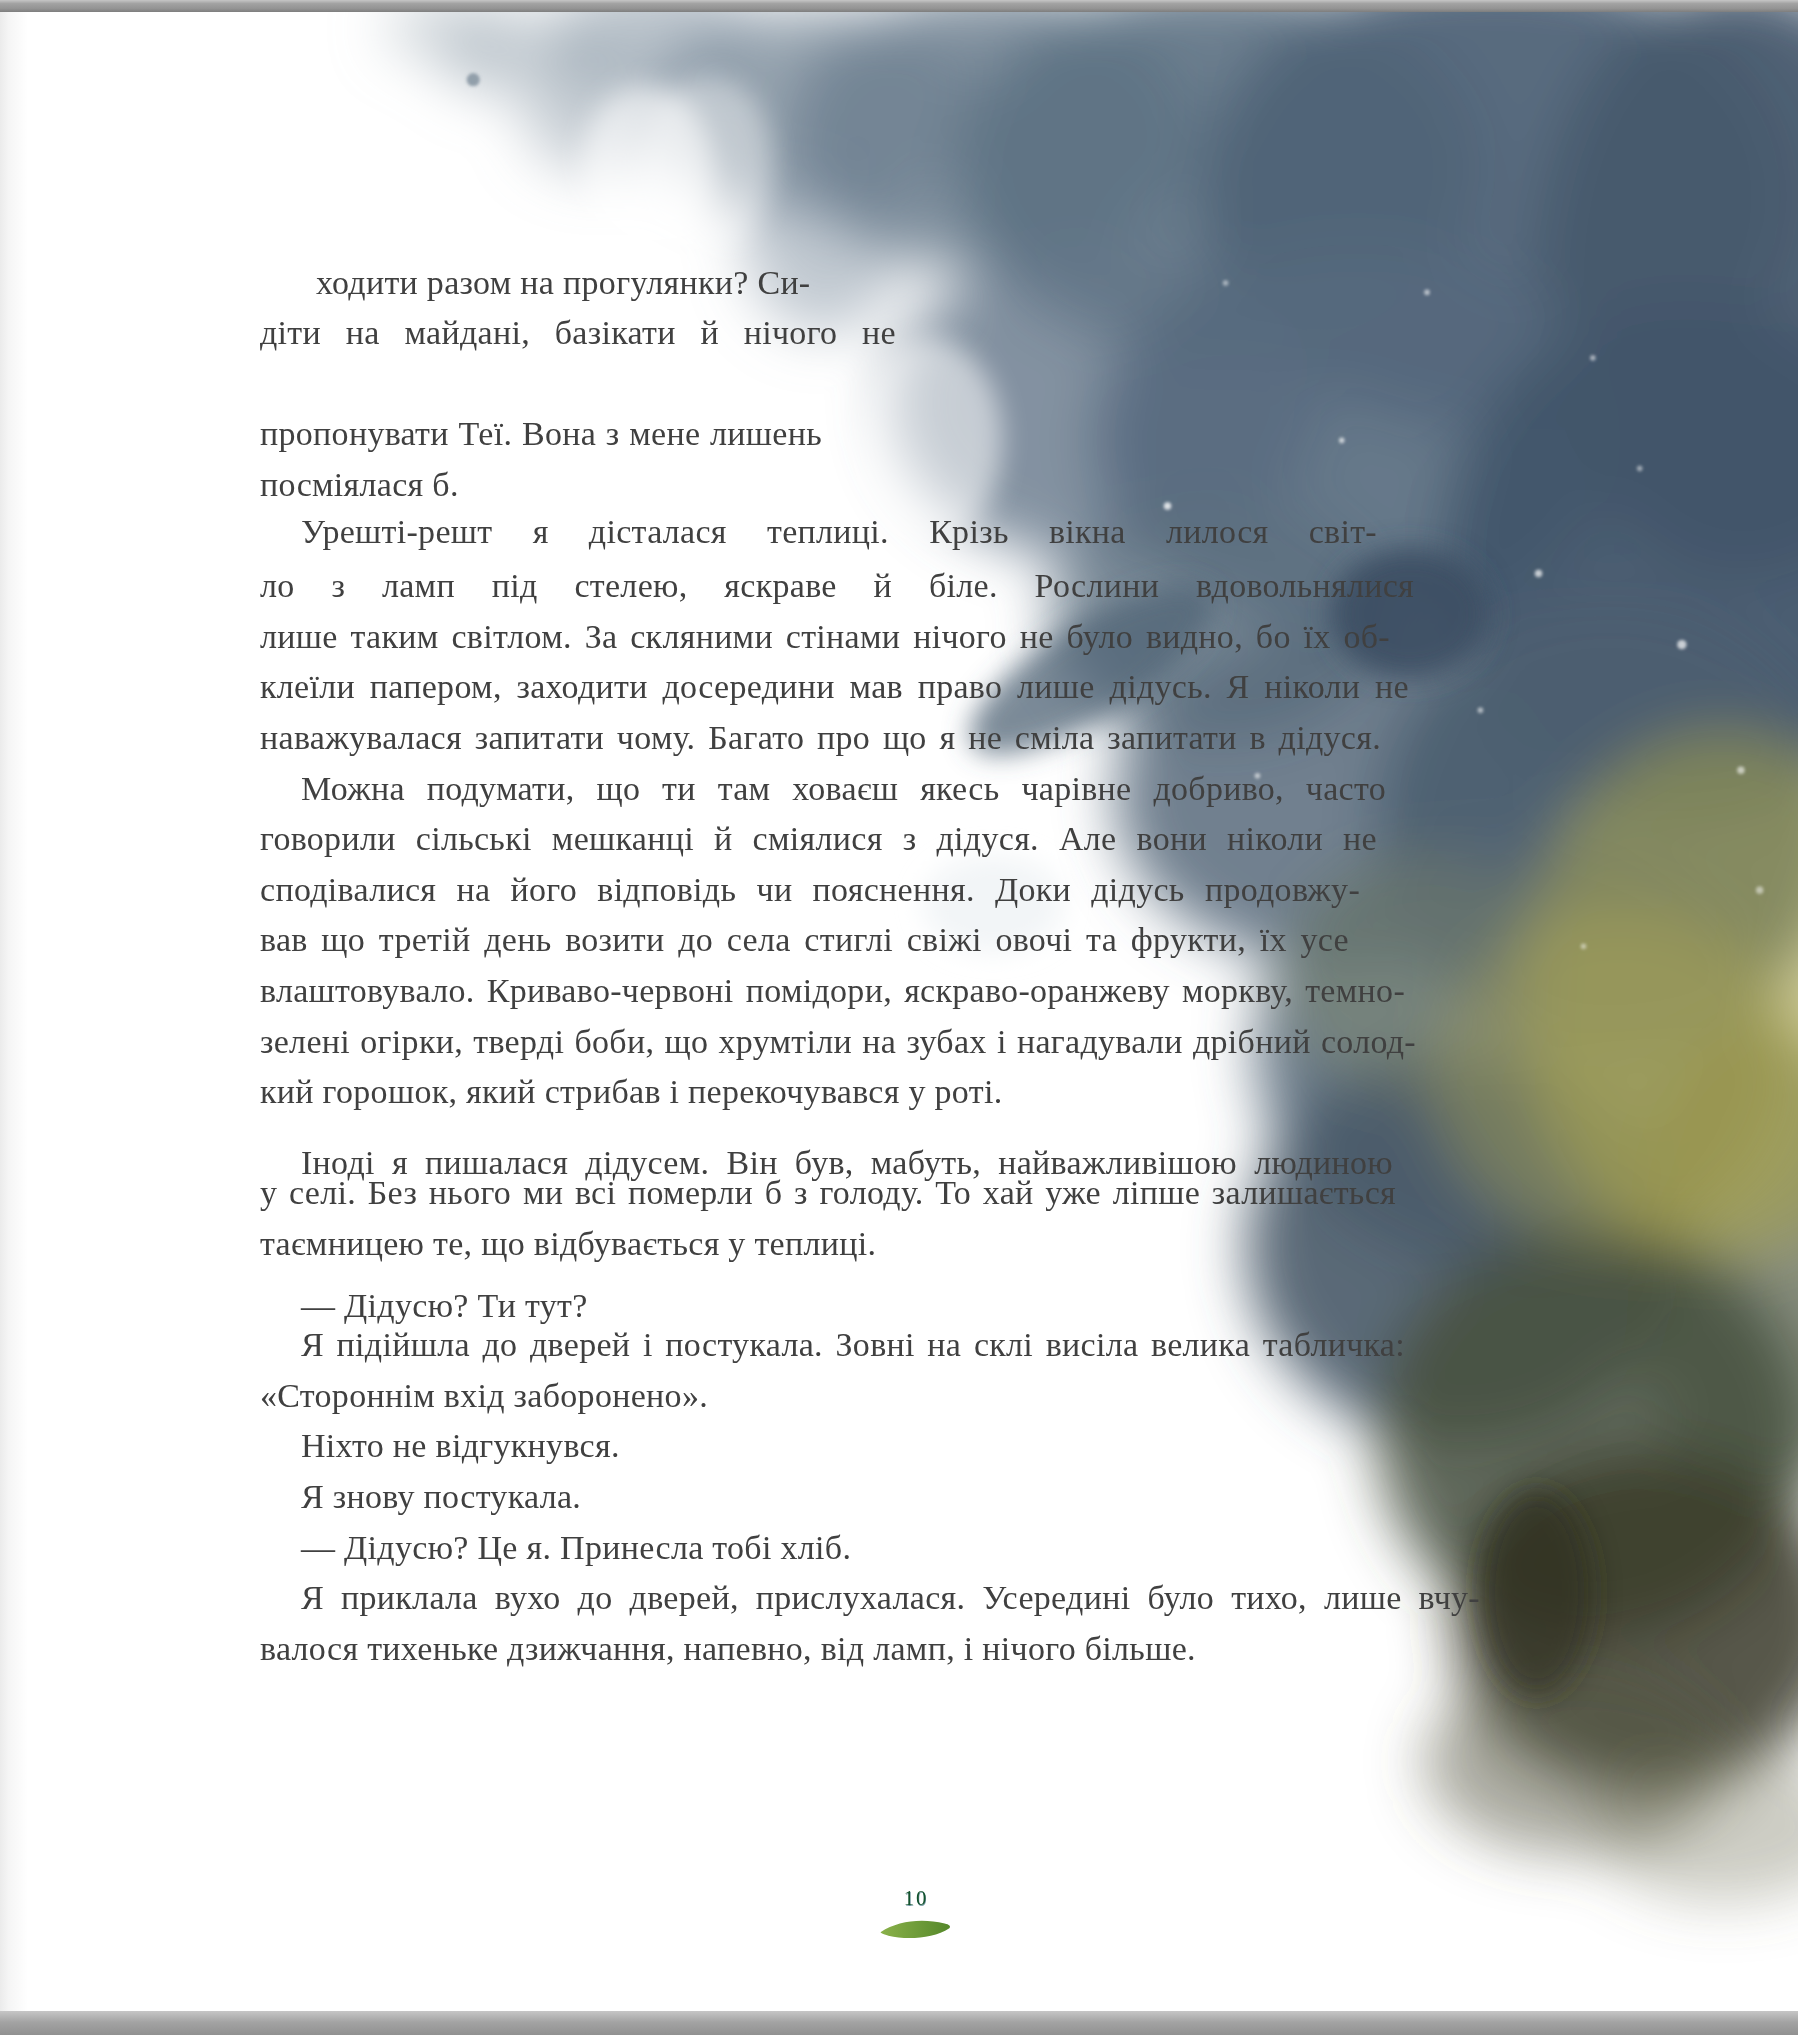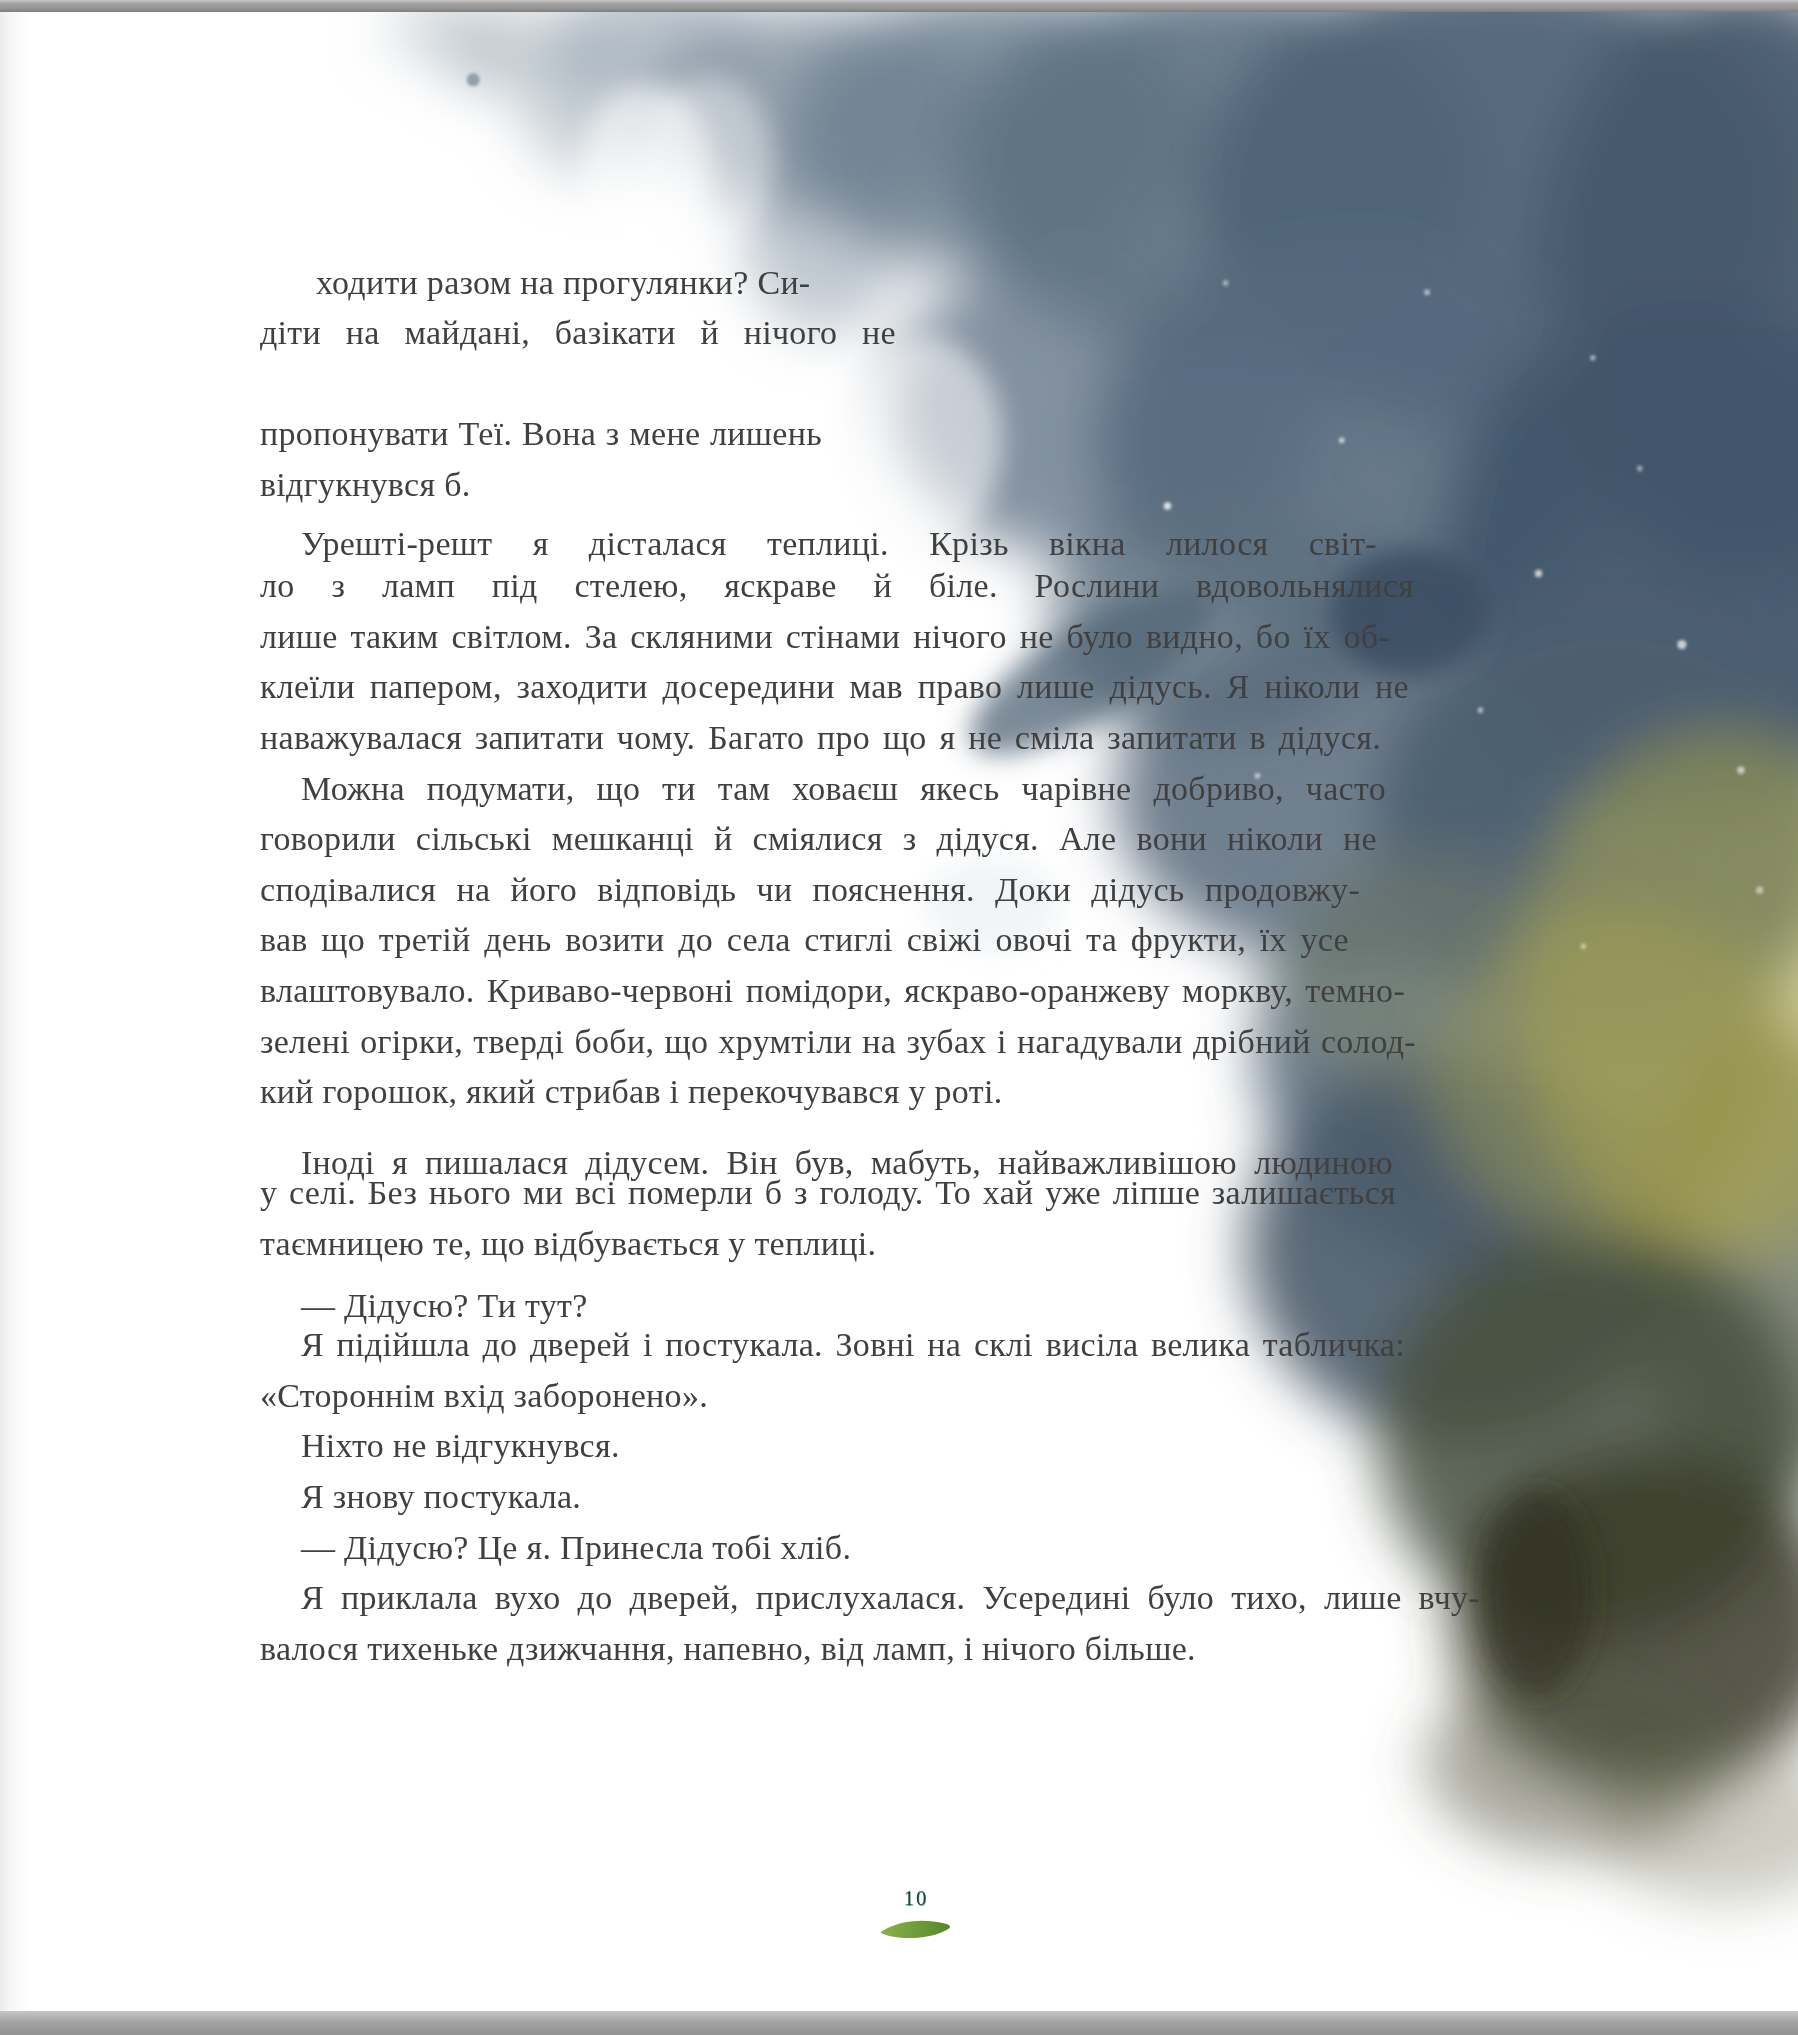--- a/index.html
+++ b/index.html
@@ -98,22 +98,22 @@
   </svg>
 
   <div class="edge-top"></div>
   <div class="edge-left"></div>
   <div class="edge-bottom"></div>
 
   <div class="textblock">
     <div class="ln" style="top:257px;padding-left:56px;">ходити разом на прогулянки? Си-</div>
     <div class="ln j" style="top:307px;width:636px;">діти на майдані, базікати й нічого не</div>
     <div class="ln j" style="top:408px;width:562px;">пропонувати Теї. Вона з мене лишень</div>
-    <div class="ln" style="top:459px;">відгукнувся б.</div>
-    <div class="ln j" style="top:518px;padding-left:41px;width:1076px;">Урешті-решт я дісталася теплиці. Крізь вікна лилося світ-</div>
+    <div class="ln" style="top:459px;">посміялася б.</div>
+    <div class="ln j" style="top:506px;padding-left:41px;width:1076px;">Урешті-решт я дісталася теплиці. Крізь вікна лилося світ-</div>
     <div class="ln j" style="top:560px;width:1154px;">ло з ламп під стелею, яскраве й біле. Рослини вдовольнялися</div>
     <div class="ln j" style="top:611px;width:1130px;">лише таким світлом. За скляними стінами нічого не було видно, бо їх об-</div>
     <div class="ln j" style="top:661px;width:1149px;">клеїли папером, заходити досередини мав право лише дідусь. Я ніколи не</div>
     <div class="ln j" style="top:712px;width:1121px;">наважувалася запитати чому. Багато про що я не сміла запитати в дідуся.</div>
     <div class="ln j" style="top:763px;padding-left:41px;width:1085px;">Можна подумати, що ти там ховаєш якесь чарівне добриво, часто</div>
     <div class="ln j" style="top:813px;width:1117px;">говорили сільські мешканці й сміялися з дідуся. Але вони ніколи не</div>
     <div class="ln j" style="top:864px;width:1100px;">сподівалися на його відповідь чи пояснення. Доки дідусь продовжу-</div>
     <div class="ln j" style="top:914px;width:1089px;">вав що третій день возити до села стиглі свіжі овочі та фрукти, їх усе</div>
     <div class="ln j" style="top:965px;width:1145px;">влаштовувало. Криваво-червоні помідори, яскраво-оранжеву моркву, темно-</div>
     <div class="ln j" style="top:1016px;width:1156px;">зелені огірки, тверді боби, що хрумтіли на зубах і нагадували дрібний солод-</div>

